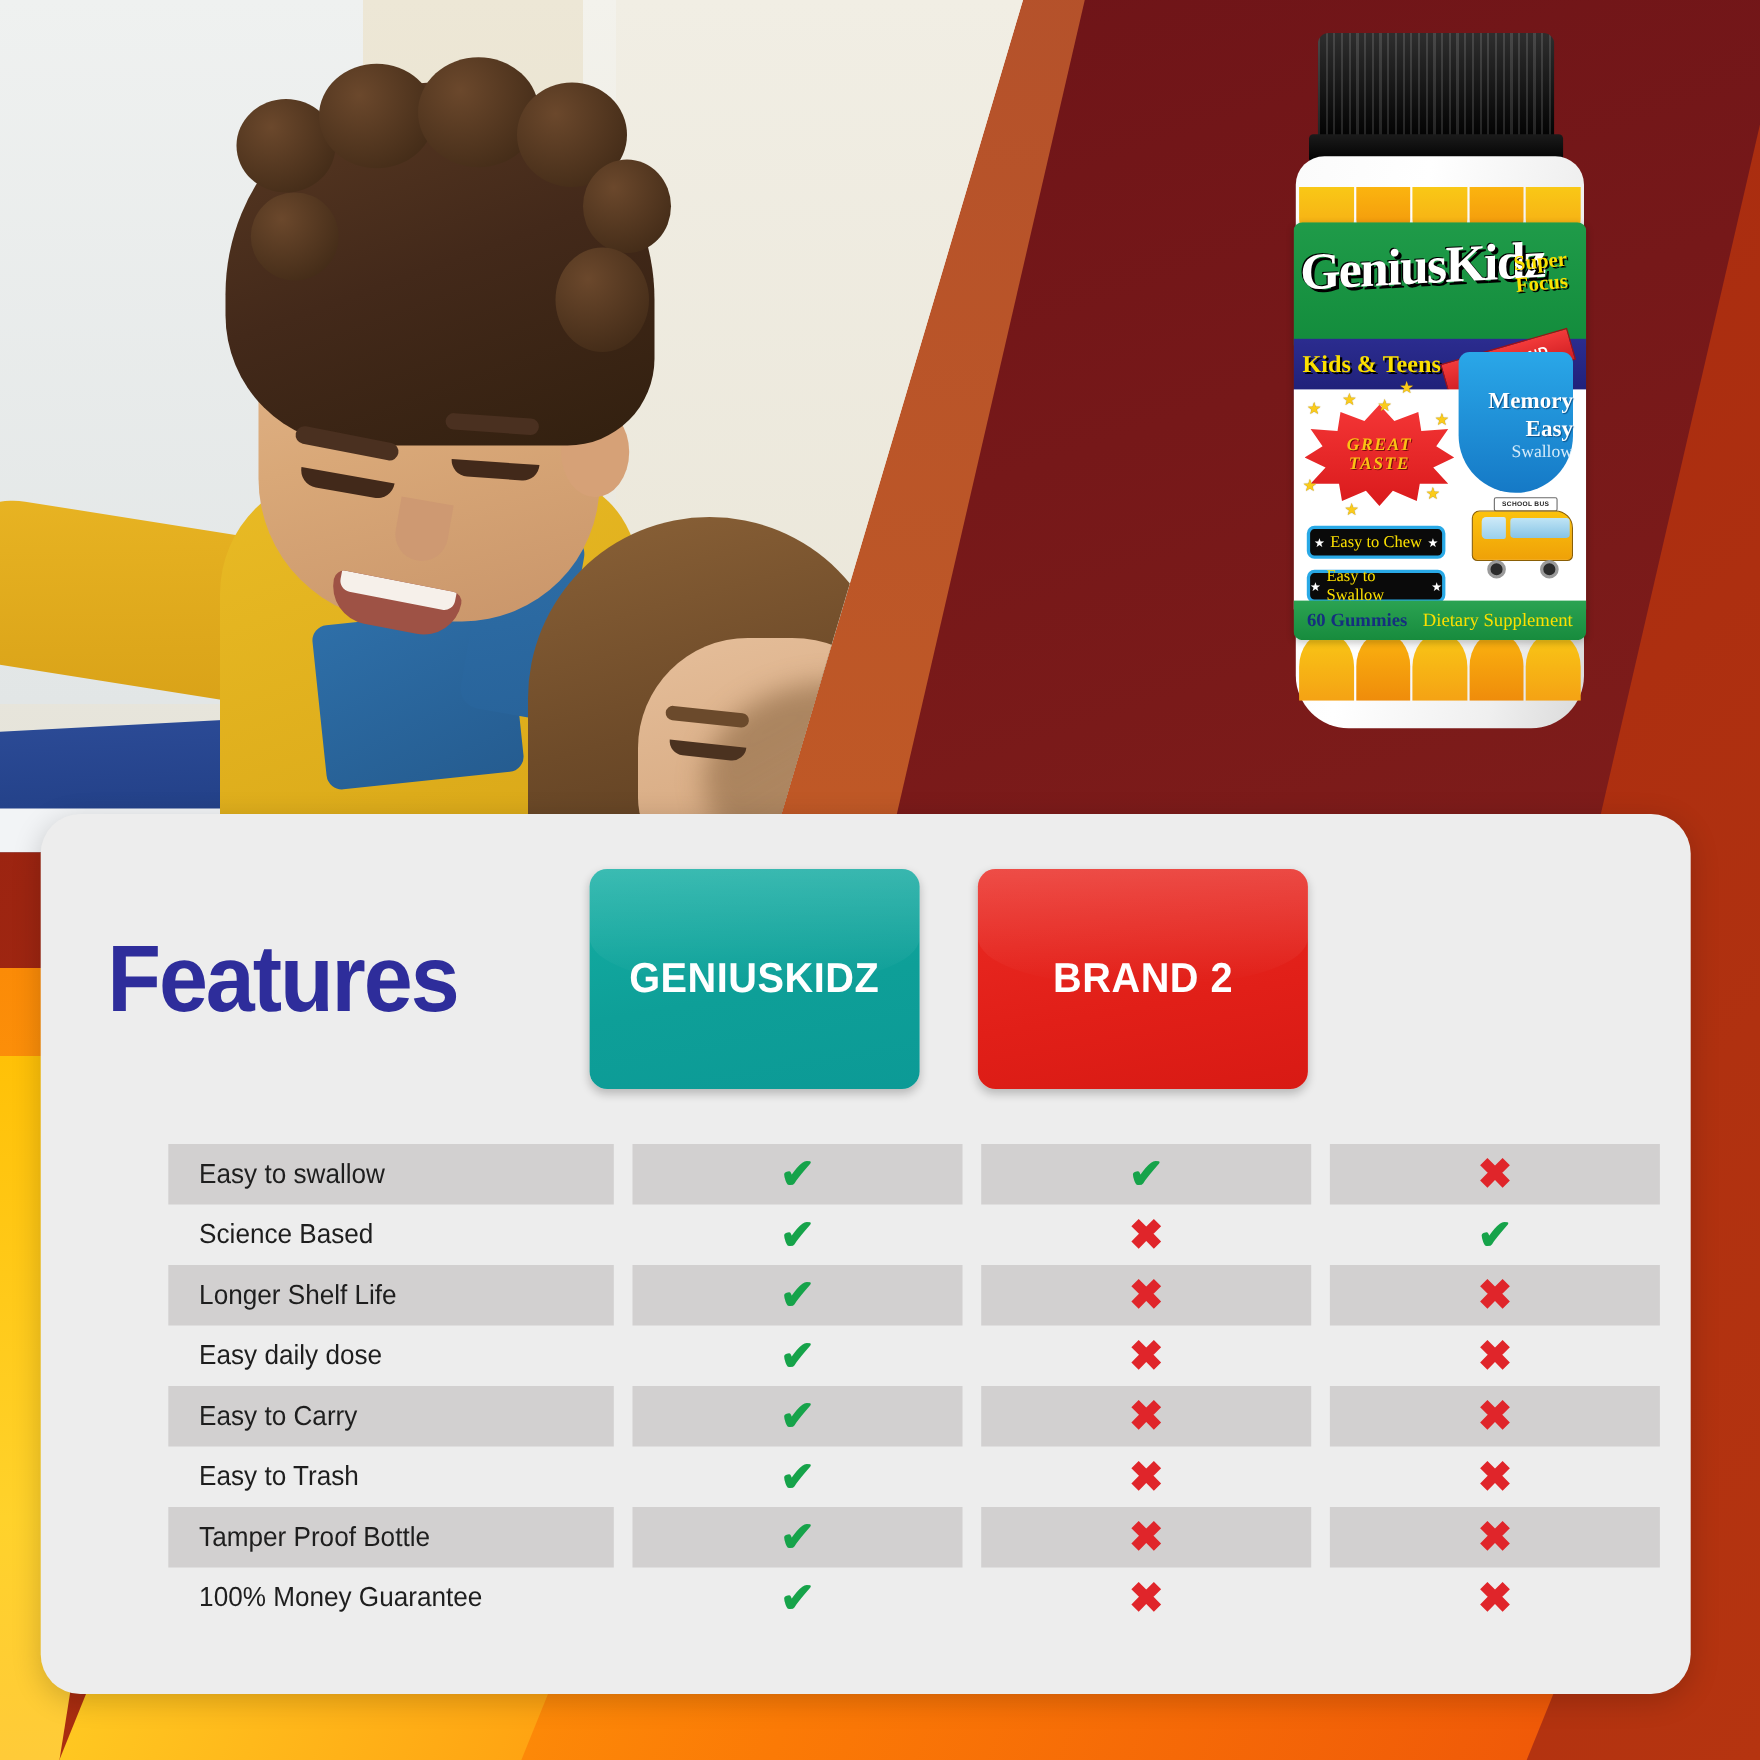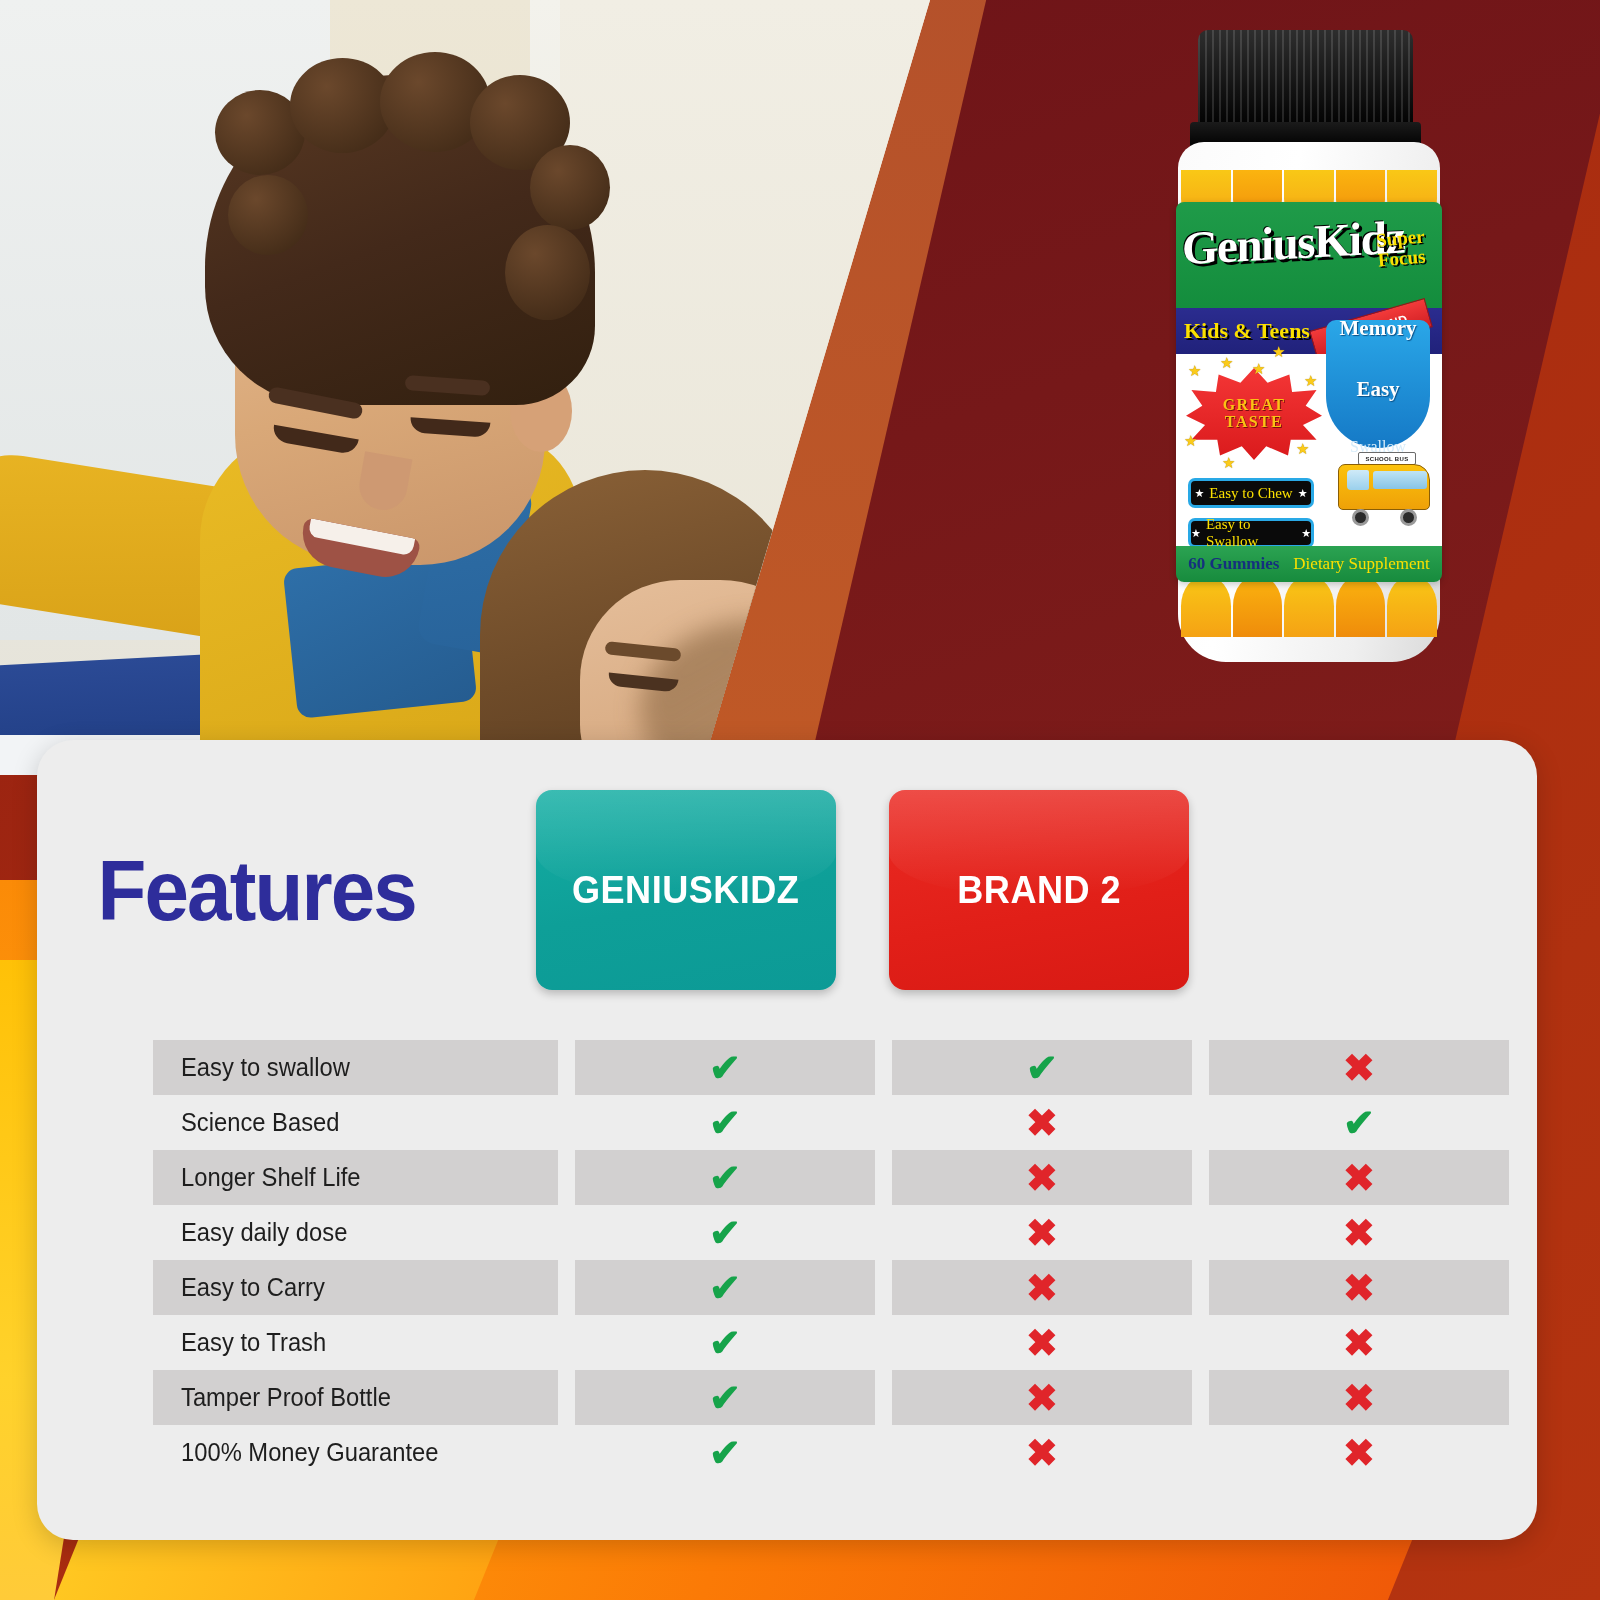--- a/index.html
+++ b/index.html
@@ -291,29 +291,30 @@
     clip-path:polygon(50% 0%,60% 16%,76% 7%,78% 26%,96% 24%,88% 41%,100% 52%,
       86% 62%,96% 78%,77% 78%,75% 95%,59% 85%,50% 100%,41% 85%,25% 95%,
       23% 78%,4% 78%,14% 62%,0 52%,12% 41%,4% 24%,22% 26%,24% 7%,40% 16%);
     display:flex; flex-direction:column; align-items:center; justify-content:center;
   }
   .starburst span {
     font-family:"Liberation Serif", serif;
     font-weight:bold; font-size:16px; color:#FBC214;
     letter-spacing:1.4px; line-height:1.05;
     text-shadow:1px 1px 0 #7A0D0D;
+    font-style:italic;
   }
   .star { position:absolute; color:#FBCB1A; font-size:15px;
           text-shadow:0 0 1px #8a6a00; }
   .shield {
     position:absolute; left:150px; top:118px; width:104px; height:128px;
     background:linear-gradient(180deg,#2AA7E8 0%,#1579C6 100%);
     border-radius:10px 10px 52px 52px;
-    display:flex; flex-direction:column; align-items:center;
-    justify-content:center; padding-top:4px;gap:36px;
+    display:flex; flex-direction:column; align-items:flex-end;
+    justify-content:center; padding-top:4px;
   }
   .shield .m1 { font-family:"Liberation Serif",serif; font-weight:bold;
                 font-size:21px; color:#FFF; text-shadow:1px 1px 1px #0B4F86; }
   .shield .m2 { font-family:"Liberation Serif",serif; font-weight:bold;
                 font-size:21px; color:#FFF; text-shadow:1px 1px 1px #0B4F86; }
   .shield .m3 { font-family:"Liberation Serif",serif;
                 font-size:16px; color:#D6ECFA; }
   .bus {
     position:absolute; left:158px; top:250px; width:100px; height:72px;
   }

